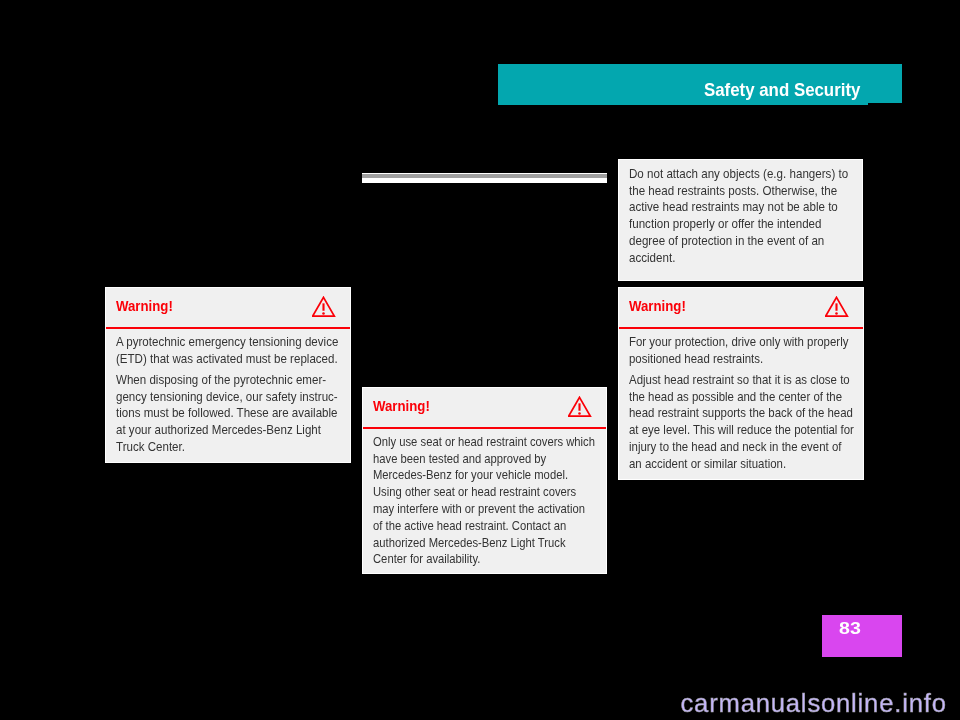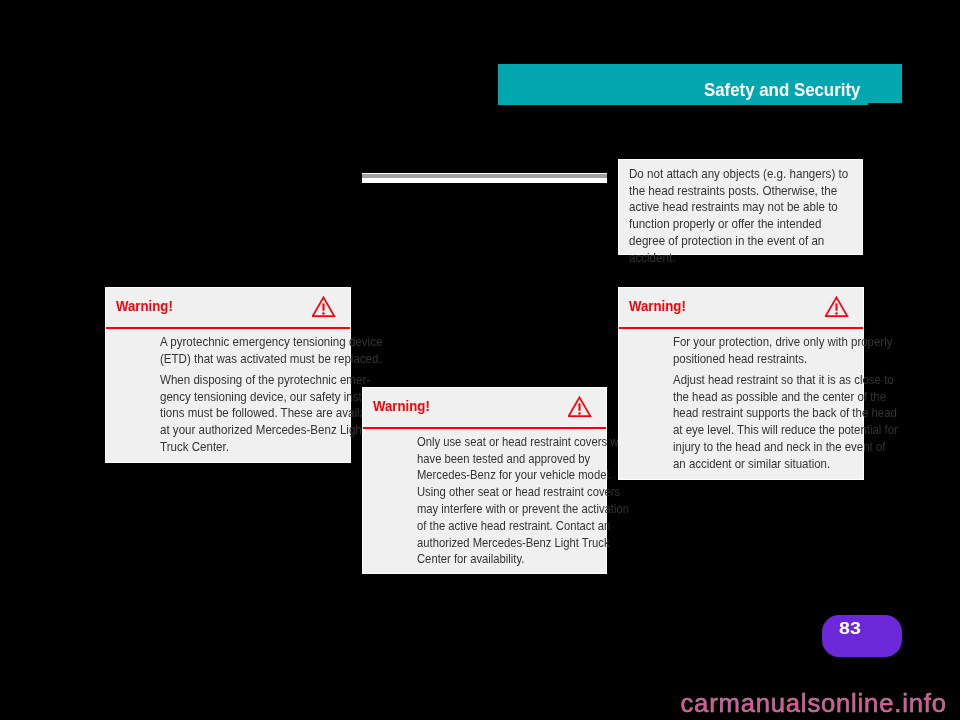--- a/index.html
+++ b/index.html
@@ -21,33 +21,33 @@
   .rule{position:absolute;left:362px;top:173px;width:245px;height:10px;background:#ffffff;}
   .rule-bar{position:absolute;left:0;top:1px;width:245px;height:4.4px;background:#a0a0a0;}
 
   
   .box{position:absolute;background:#f0f0f0;border:1px solid #ffffff;box-sizing:border-box;}
   .bhead{position:relative;height:52px;}
   .btitle{position:absolute;left:10.4px;top:10.2px;color:#fb0008;font-weight:bold;font-size:14.15px;
           transform:scaleX(0.935) translateZ(0);transform-origin:0 50%;}
   .wicon{position:absolute;right:14.5px;top:8px;width:24px;height:21.5px;}
   .bsep{position:absolute;left:0;right:0;top:39px;height:2px;background:#fb0008;}
-  .bbody{position:absolute;left:10.4px;right:4px;top:45.8px;margin-left:44px;}
+  .bbody{position:absolute;left:10.4px;right:4px;top:45.8px;}
   .bbody p{margin:0 0 4.4px 0;font-size:12.25px;line-height:16.8px;color:#333;white-space:nowrap;
            transform:scaleX(0.9437) translateZ(0);transform-origin:0 50%;}
   .bbody p:last-child{margin-bottom:0;}
   .plain{position:absolute;left:10.4px;right:4px;top:5.8px;}
   .plain p{margin:0;font-size:12.25px;line-height:16.8px;color:#333;white-space:nowrap;
            transform:scaleX(0.9465) translateZ(0);transform-origin:0 50%;}
 
   #warn-mid .bbody p{transform:scaleX(0.918) translateZ(0);}
   #warn-right .bbody p{transform:scaleX(0.934) translateZ(0);}
 
   
-  #note-box   {left:618px; top:159px; width:245px; height:96px;}
+  #note-box   {left:618px; top:159px; width:245px; height:122px;}
   #warn-left  {left:105px; top:287px; width:246px; height:176px;}
   #warn-mid   {left:362px; top:387px; width:245px; height:187px;}
   #warn-right {left:618px; top:287px; width:246px; height:193px;}
   
   .pg{position:absolute;left:822px;top:615px;width:80px;height:42px;background:#03a7af;}
   .pg-num{position:absolute;left:17.3px;top:4.1px;color:#ffffff;font-weight:bold;font-size:16.2px;letter-spacing:0.1px;
           transform:scaleX(1.21) translateZ(0);transform-origin:0 50%;}
 
   .wm{position:absolute;left:680.5px;top:691px;color:#a0a0a0;font-size:25.6px;letter-spacing:0.82px;line-height:25px;
       -webkit-text-stroke:0.5px #a0a0a0;}
@@ -111,18 +111,18 @@
         <circle cx="11.5" cy="17.2" r="1.3" fill="#fb0008"></circle>
       </svg>
     </div>
     <div class="bsep" style="background: rgb(251, 0, 8);"></div>
     <div class="bbody">
         <p style="color: rgb(51, 51, 51);">For your protection, drive only with properly<br>positioned head restraints.</p>
         <p style="color: rgb(51, 51, 51);">Adjust head restraint so that it is as close to<br>the head as possible and the center of the<br>head restraint supports the back of the head<br>at eye level. This will reduce the potential for<br>injury to the head and neck in the event of<br>an accident or similar situation.</p>
       </div>
   </div>
 
-  <div class="pg" style="background: #6d28d9; border-radius: 17px;">
+  <div class="pg" style="background: #d946ef;">
     <span class="pg-num">83</span>
   </div>
 
-  <div class="wm" style="color: #ec4899; -webkit-text-stroke-color: rgb(160, 160, 160);">carmanualsonline.info</div>
+  <div class="wm" style="color: #c4b5fd; -webkit-text-stroke-color: rgb(160, 160, 160);">carmanualsonline.info</div>
 </div>
 
 </body></html>

